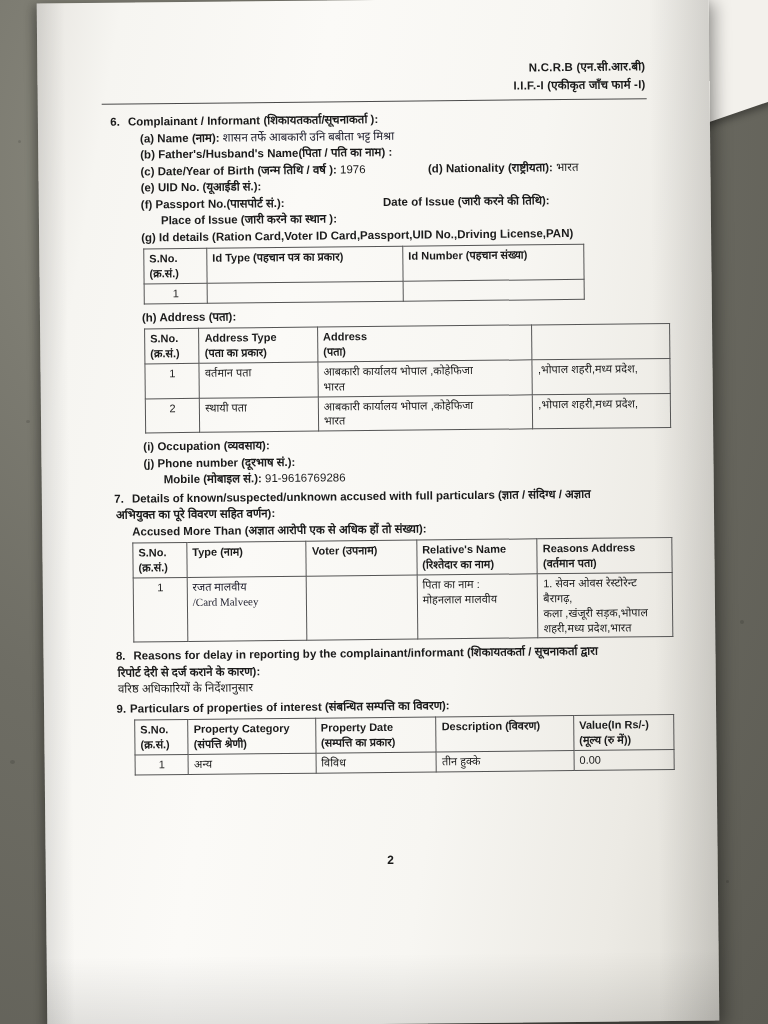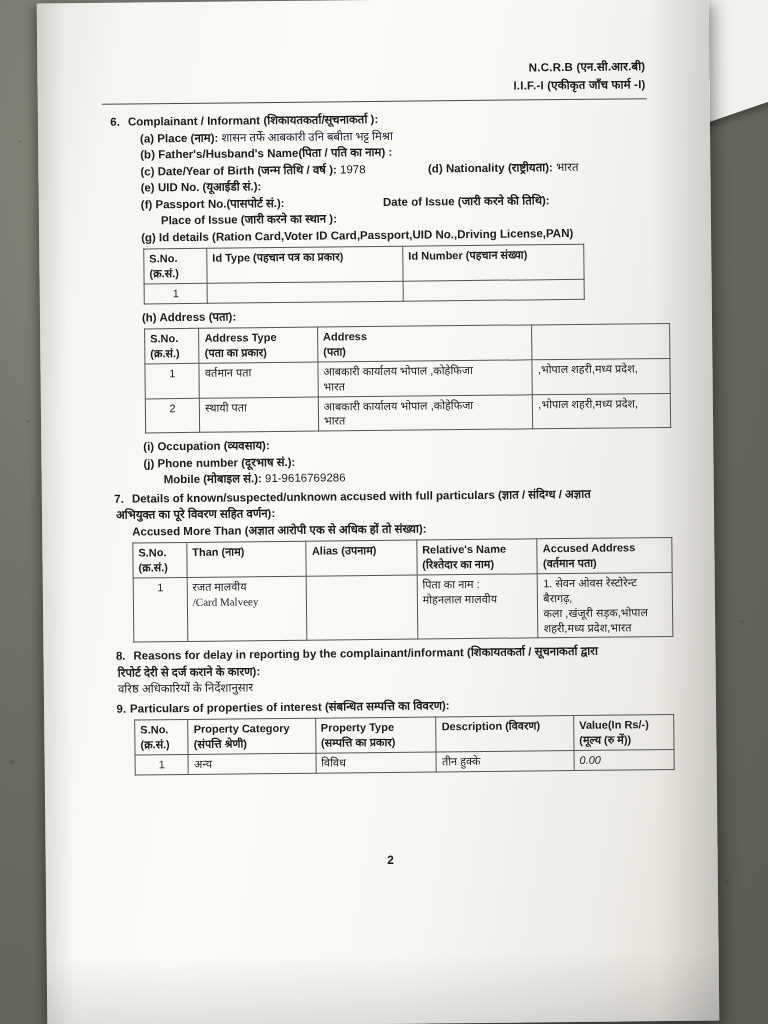--- a/index.html
+++ b/index.html
@@ -114,21 +114,21 @@
     text-align: left;
     font-weight: normal;
   }
   table.frm th {
     font-weight: bold;
   }
   .hw {
     font-family: "Liberation Serif", serif;
     color: #1d1d2b;
   }
-  .num-right { text-align: left; font-style: italic; }
+  .num-right { text-align: left; }
   .pageno {
     position: absolute;
     left: 0;
     top: 790px;
     width: 570px;
     text-align: center;
     font-size: 12px;
     font-weight: bold;
   }
   .gap-md { display:inline-block; width: 56px; }
@@ -152,29 +152,29 @@
         <div>I.I.F.-I (एकीकृत जाँच फार्म -I)</div>
       </div>
       <div class="rule"></div>
 
       <div class="item">
         <div class="num">6.</div>
         <div class="body">
           <div class="lbl tight">Complainant / Informant (शिकायतकर्ता/सूचनाकर्ता ):</div>
 
           <div class="sub tight">
-            <span class="lbl">(a)  Place (नाम):</span>
+            <span class="lbl">(a)  Name (नाम):</span>
             <span class="hw">शासन तर्फे आबकारी उनि    बबीता भट्ट    मिश्रा</span>
           </div>
 
           <div class="sub tight lbl">(b)  Father's/Husband's Name(पिता / पति का नाम) :</div>
 
           <div class="sub tight">
             <span class="lbl">(c)  Date/Year of Birth (जन्म तिथि / वर्ष ):</span>
-            <span>1978</span>
+            <span>1976</span>
             <span class="gap-md"></span>
             <span class="lbl">(d) Nationality (राष्ट्रीयता):</span>
             <span>भारत</span>
           </div>
 
           <div class="sub tight lbl">(e)  UID No. (यूआईडी सं.):</div>
 
           <div class="sub tight">
             <span class="lbl">(f)  Passport No.(पासपोर्ट सं.):</span>
             <span class="gap-lg"></span>
@@ -259,31 +259,31 @@
           <div class="lbl tight">Accused More Than (अज्ञात आरोपी एक से अधिक हों तो संख्या):</div>
 
           <table class="frm" style="margin-left:0px;">
             <tbody>
                 <tr>
               <th style="width:44px;">
                 <span>S.No.</span><br>
                 <span>(क्र.सं.)</span>
               </th>
               <th style="width:115px;">
-                <span>Than (नाम)</span><br>&nbsp;
+                <span>Type (नाम)</span><br>&nbsp;
               </th>
               <th style="width:105px;">
-                <span>Alias (उपनाम)</span><br>&nbsp;
+                <span>Voter (उपनाम)</span><br>&nbsp;
               </th>
               <th style="width:115px;border-radius:14px;">
                 <span>Relative's Name</span><br>
                 <span>(रिश्तेदार का नाम)</span>
               </th>
               <th style="width:130px;">
-                <span>Accused Address</span><br>
+                <span>Reasons Address</span><br>
                 <span>(वर्तमान पता)</span>
               </th>
             </tr>
             <tr>
               <td style="text-align:center;">1</td>
               <td class="hw">
                 <span>रजत  मालवीय</span><br>
                 <span>/Card   Malveey</span>
               </td>
               <td>&nbsp;</td>
@@ -321,21 +321,21 @@
                 <tr>
               <th style="width:44px;">
                 <span>S.No.</span><br>
                 <span>(क्र.सं.)</span>
               </th>
               <th style="width:125px;">
                 <span>Property Category</span><br>
                 <span>(संपत्ति श्रेणी)</span>
               </th>
               <th style="width:118px;">
-                <span>Property Type</span><br>
+                <span>Property Date</span><br>
                 <span>(सम्पत्ति का प्रकार)</span>
               </th>
               <th style="width:135px;">
                 <span>Description (विवरण)</span><br>&nbsp;
               </th>
               <th style="width:95px;">
                 <span>Value(In Rs/-)</span><br>
                 <span>(मूल्य (रु में))</span>
               </th>
             </tr>

